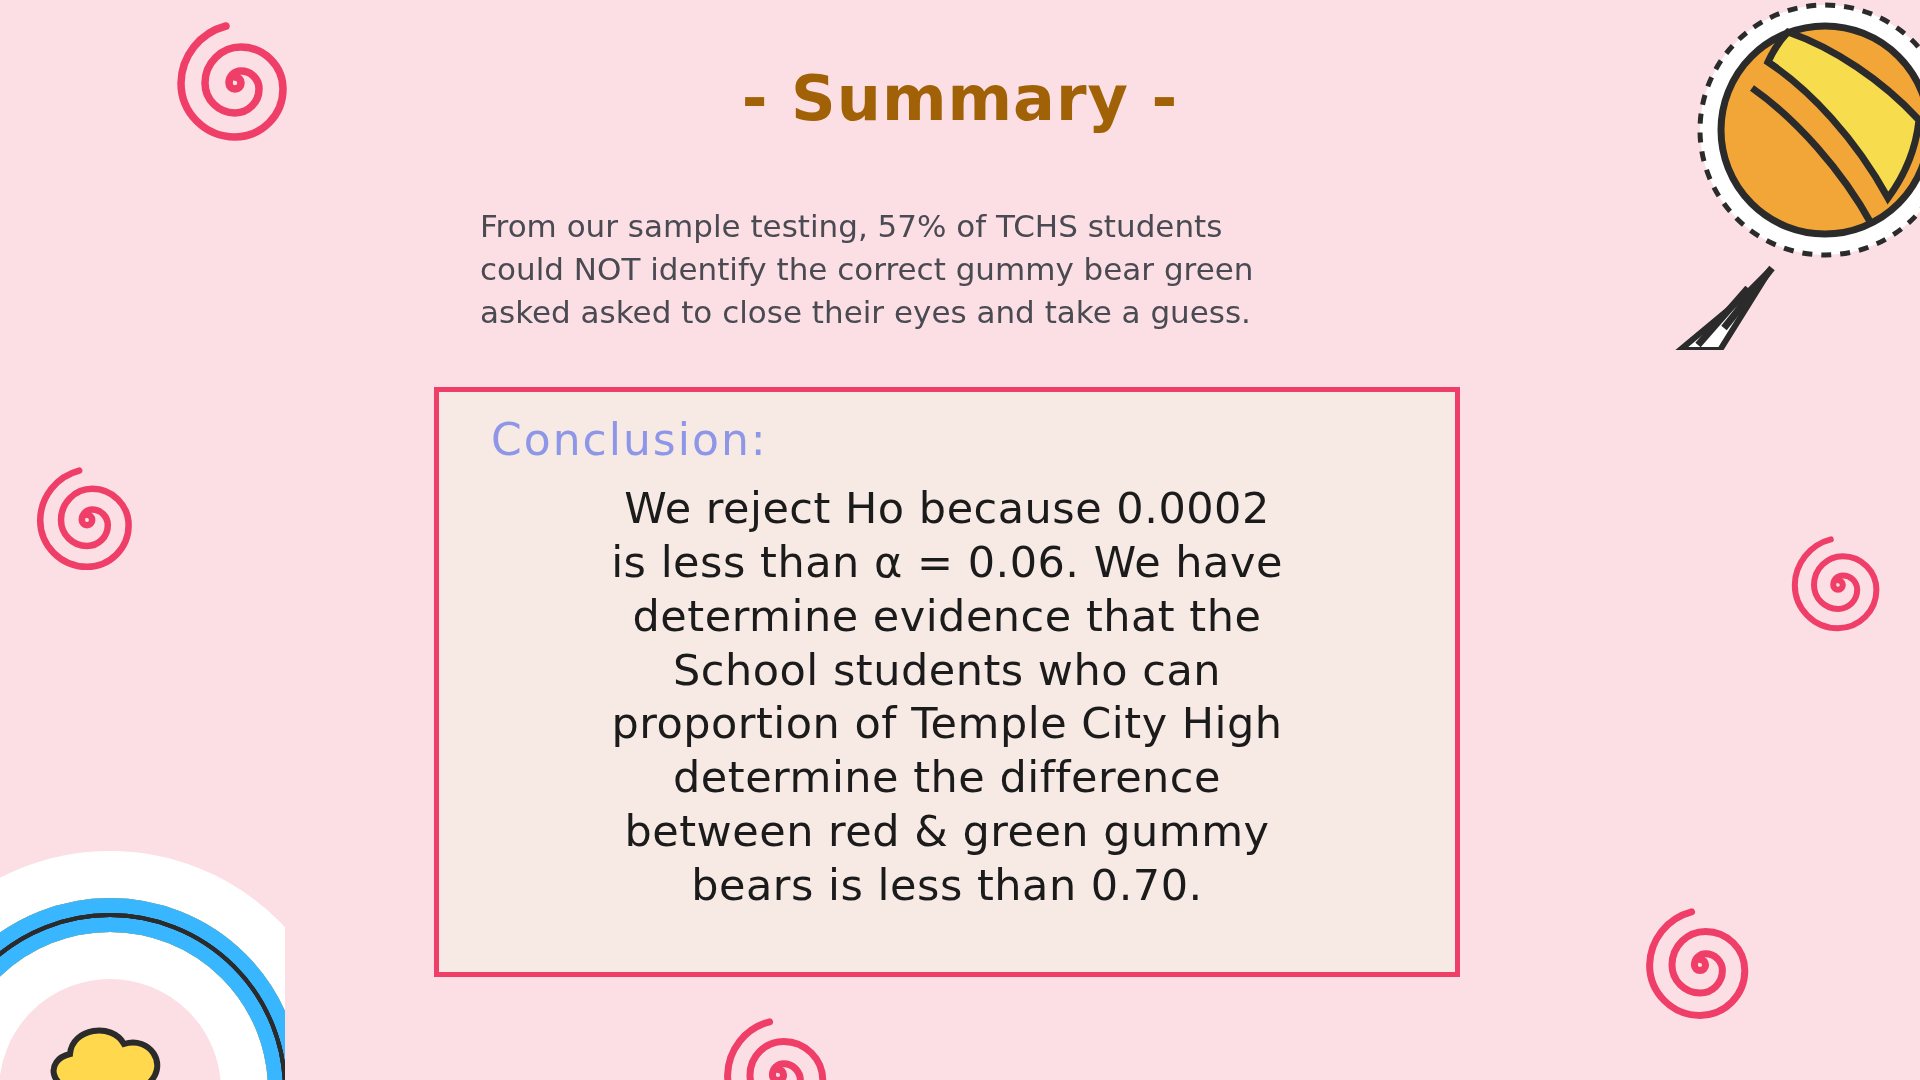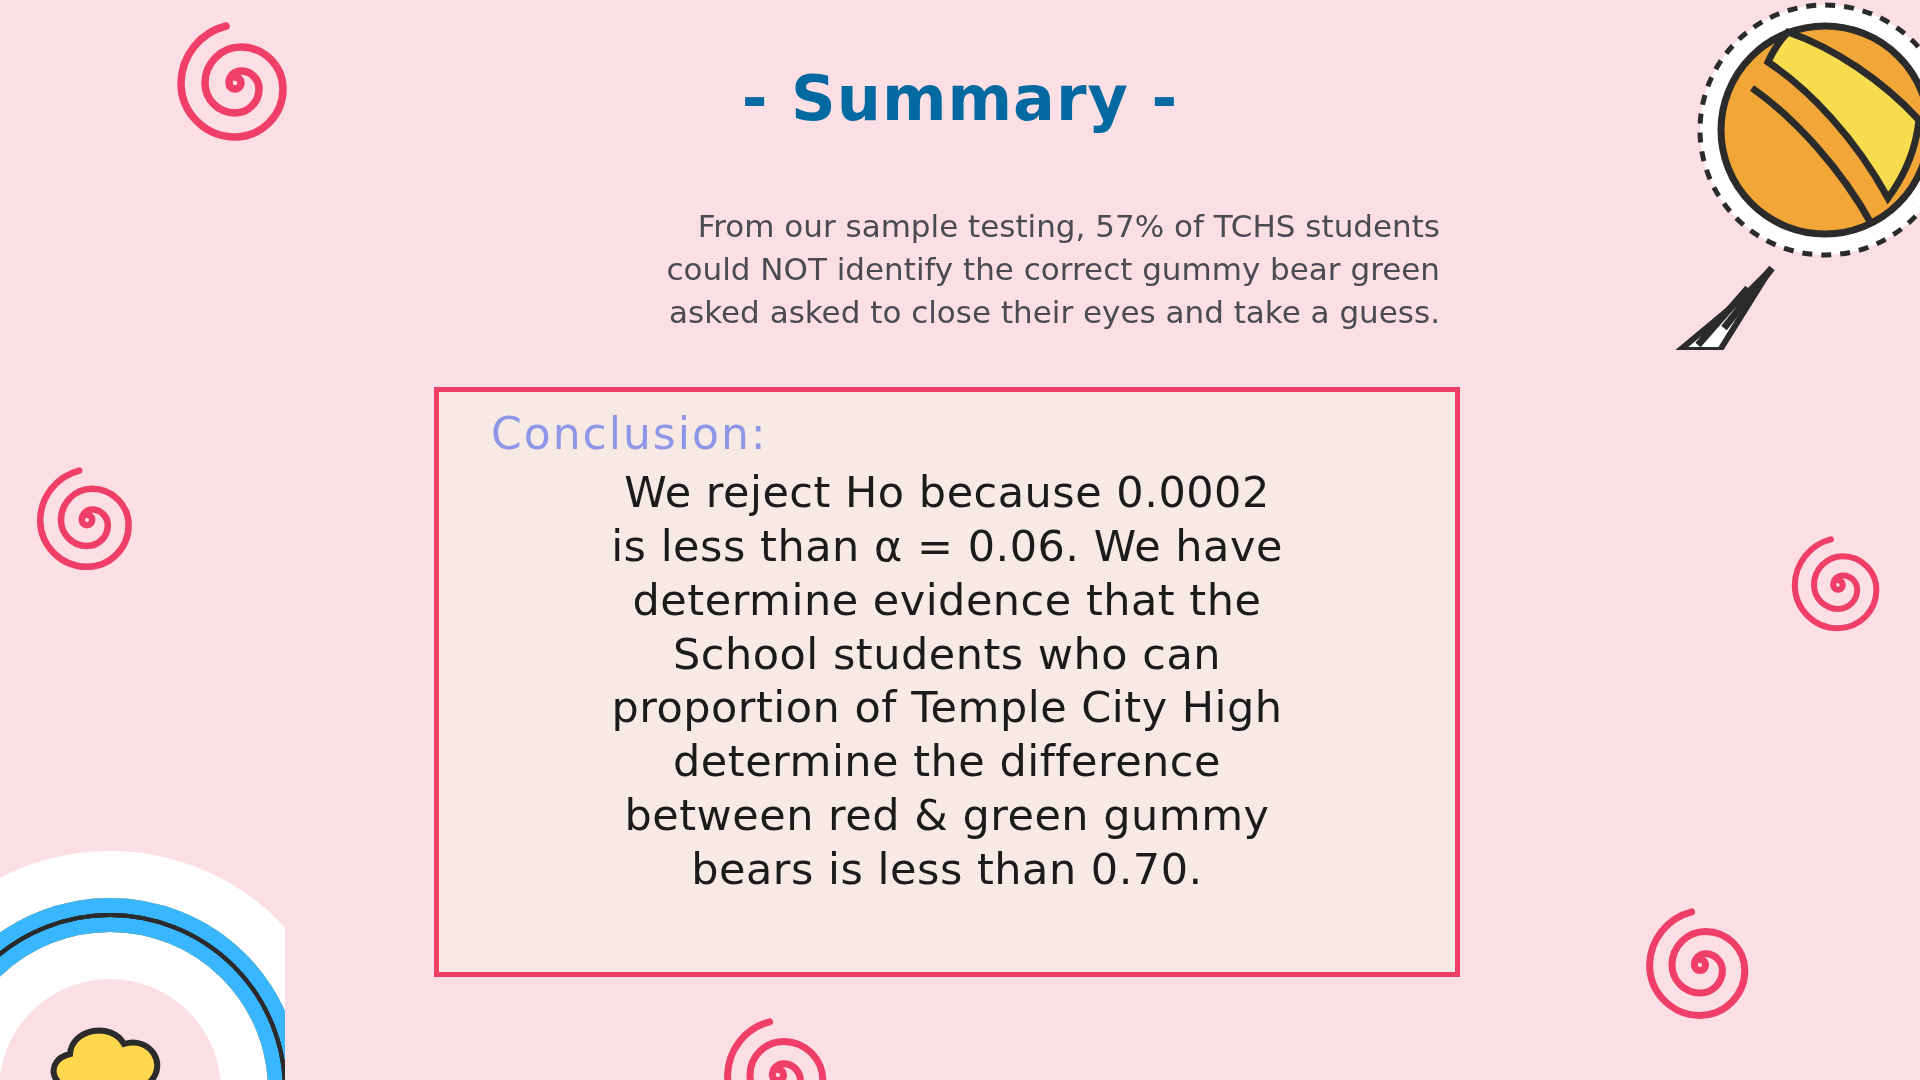--- a/index.html
+++ b/index.html
@@ -48,70 +48,70 @@
     pointer-events: none;
   }
 
   
   .title {
     position: absolute;
     top: 62px;
     left: 0;
     width: 100%;
     text-align: center;
-    color: #0369a1;
+    color: #a16207;
     font-family: "DejaVu Sans", sans-serif;
     font-weight: bold;
     font-size: 62px;
     letter-spacing: 1px;
   }
 
   
   .intro {
     position: absolute;
     top: 205px;
     left: 50%;
     transform: translateX(-50%);
     width: 960px;
-    text-align: right;
+    text-align: left;
     color: #4a4a52;
     font-family: "DejaVu Sans", sans-serif;
     font-size: 31px;
     line-height: 1.38;
   }
   .intro div { white-space: nowrap; }
 
   
   .conclusion-box {
     position: absolute;
     left: 434px;
     top: 387px;
     width: 1026px;
     height: 590px;
     background: #f7e9e4;
     border: 5px solid #ef3e68;
     box-sizing: border-box;
-    padding: 18px 28px 10px 28px;
+    padding: 24px 28px 10px 28px;
   }
   .conclusion-label {
     color: #8e96e8;
     font-family: "DejaVu Sans", sans-serif;
     font-size: 44px;
     letter-spacing: 2px;
     line-height: 1.1;
     margin: 0 0 2px 24px;
   }
   .conclusion-body {
     color: #1b1b1b;
     font-family: "DejaVu Sans", sans-serif;
     font-size: 43px;
     line-height: 1.25;
     letter-spacing: 0.5px;
     text-align: center;
-    margin-top: 8px;
+    margin-top: 18px;
   }
   .conclusion-body div { white-space: nowrap; }
   .conclusion-body .first { text-indent: 0; }
 </style>
 </head>
 <body>
 
 <div class="slide">
 
   <svg class="spiral" style="left:160px; top:8px; width:150px; height:150px;" viewBox="0 0 100 100">

